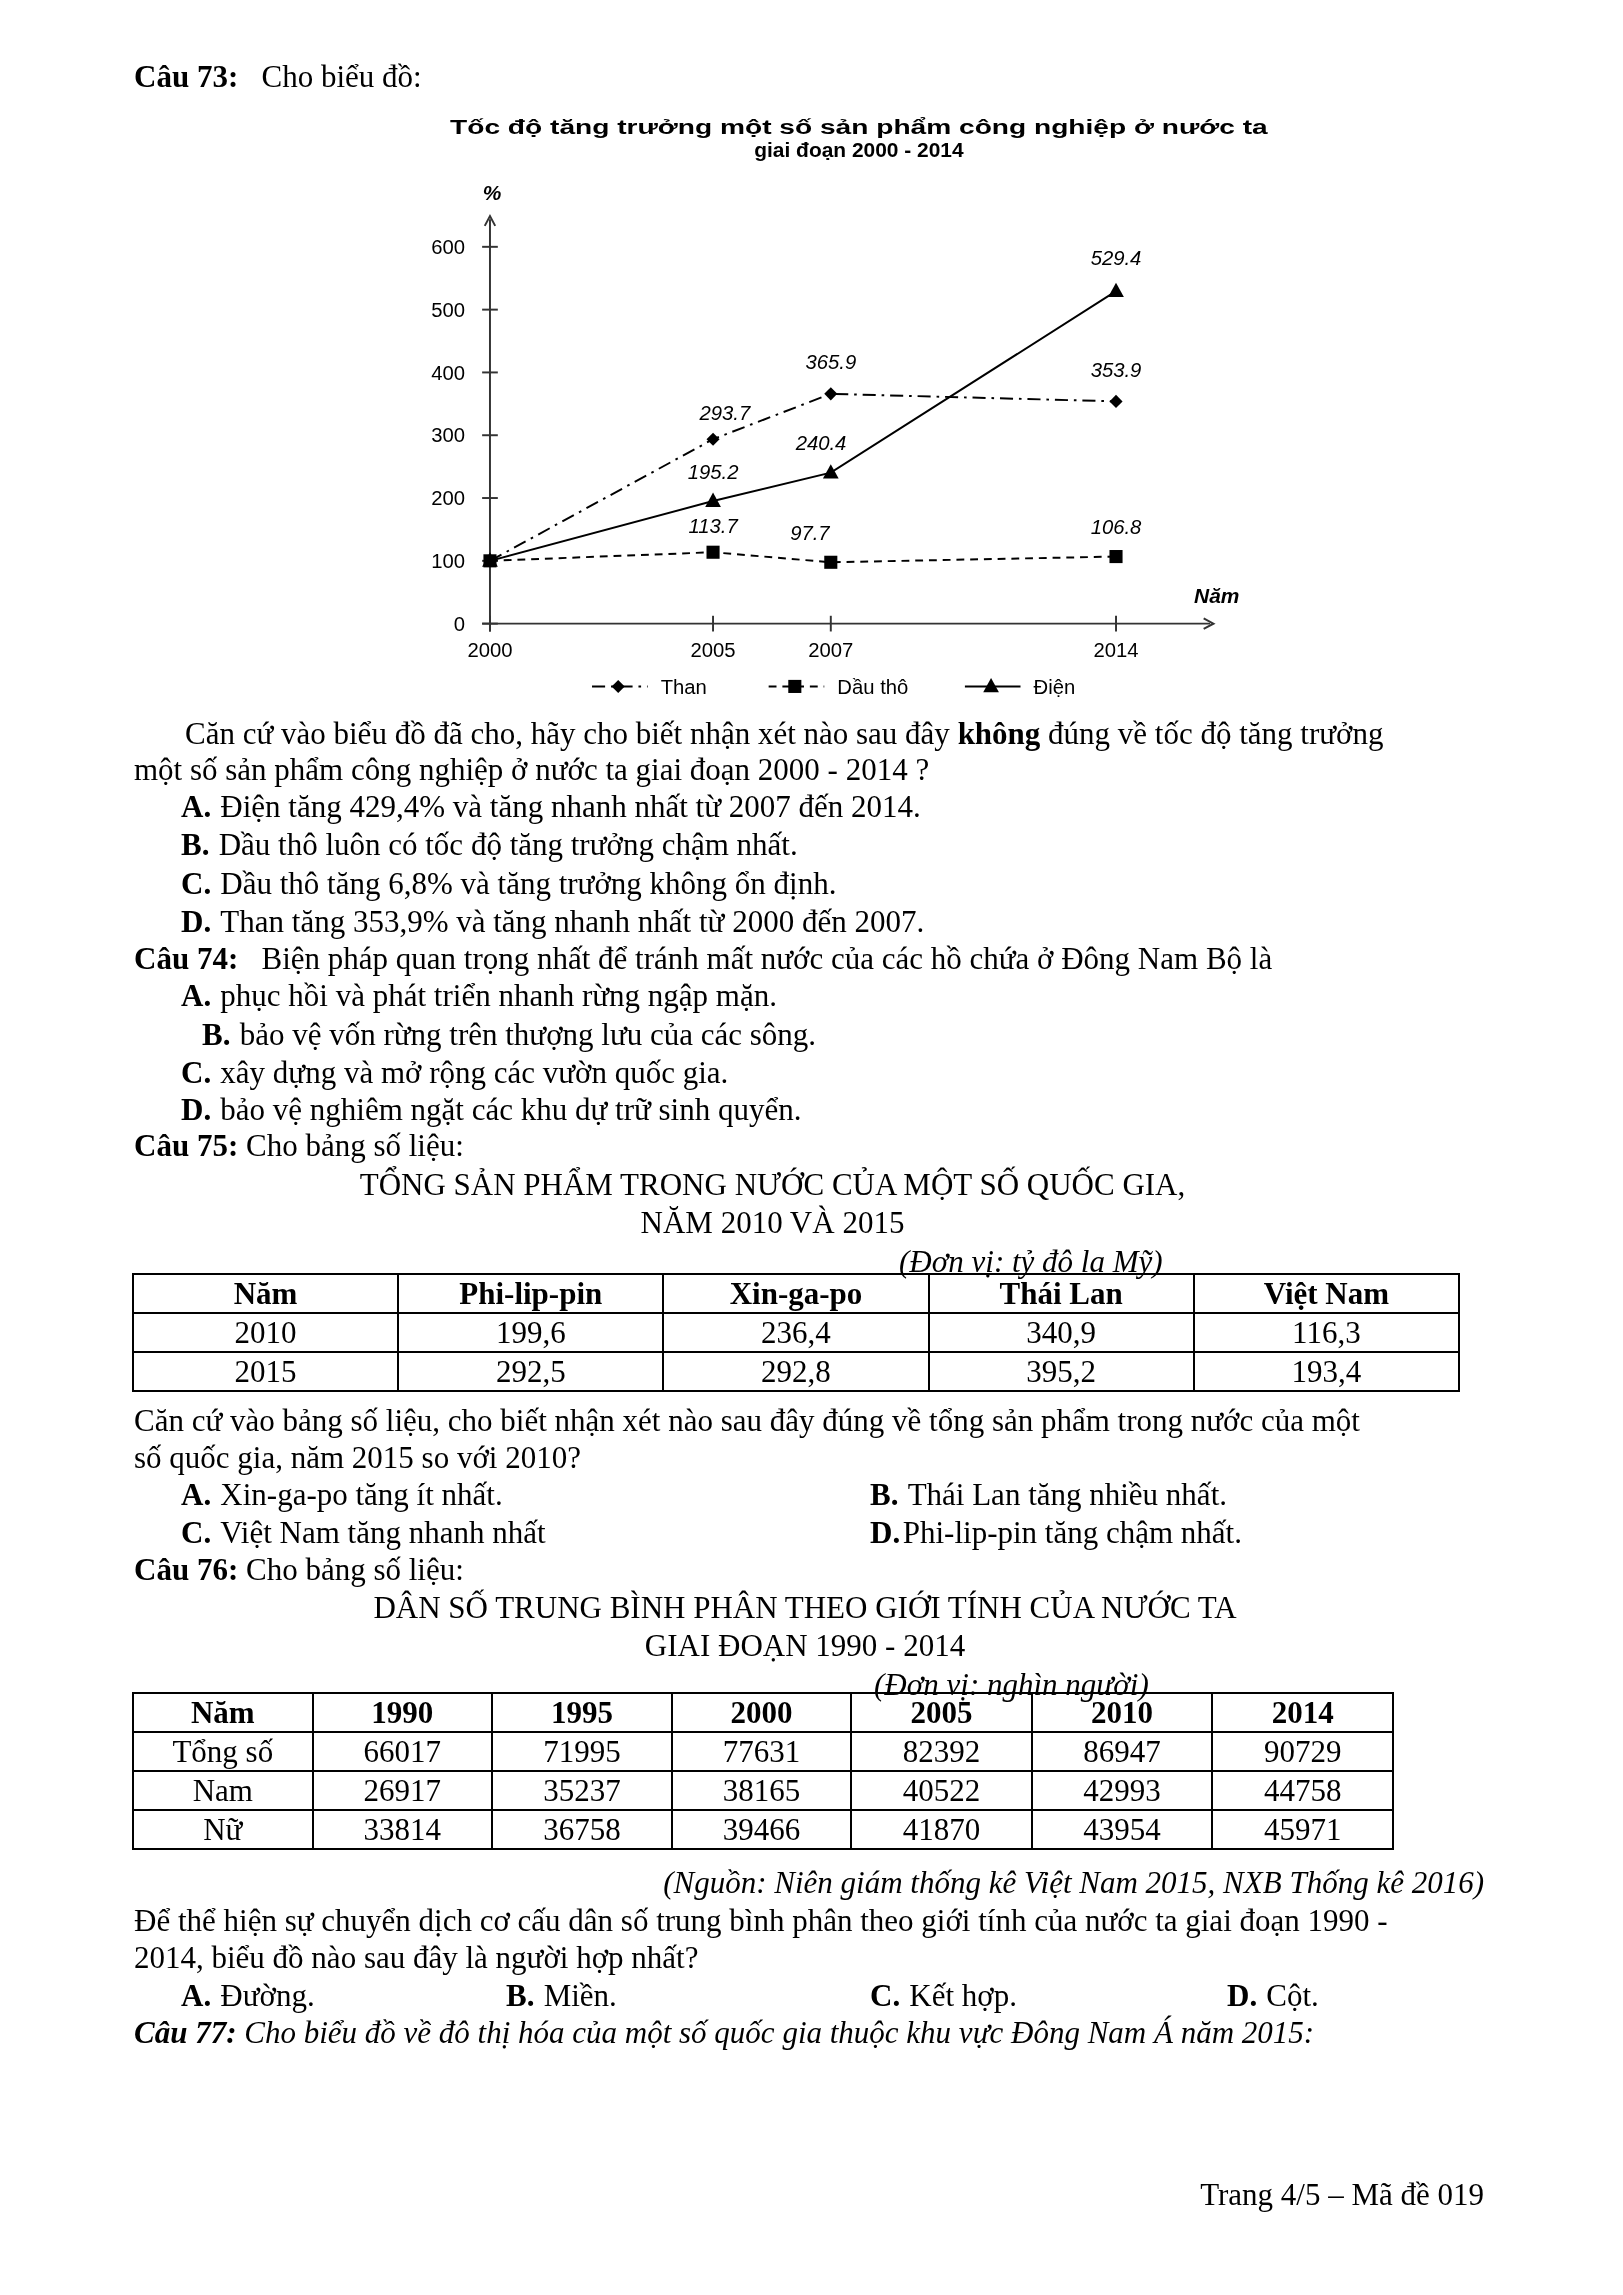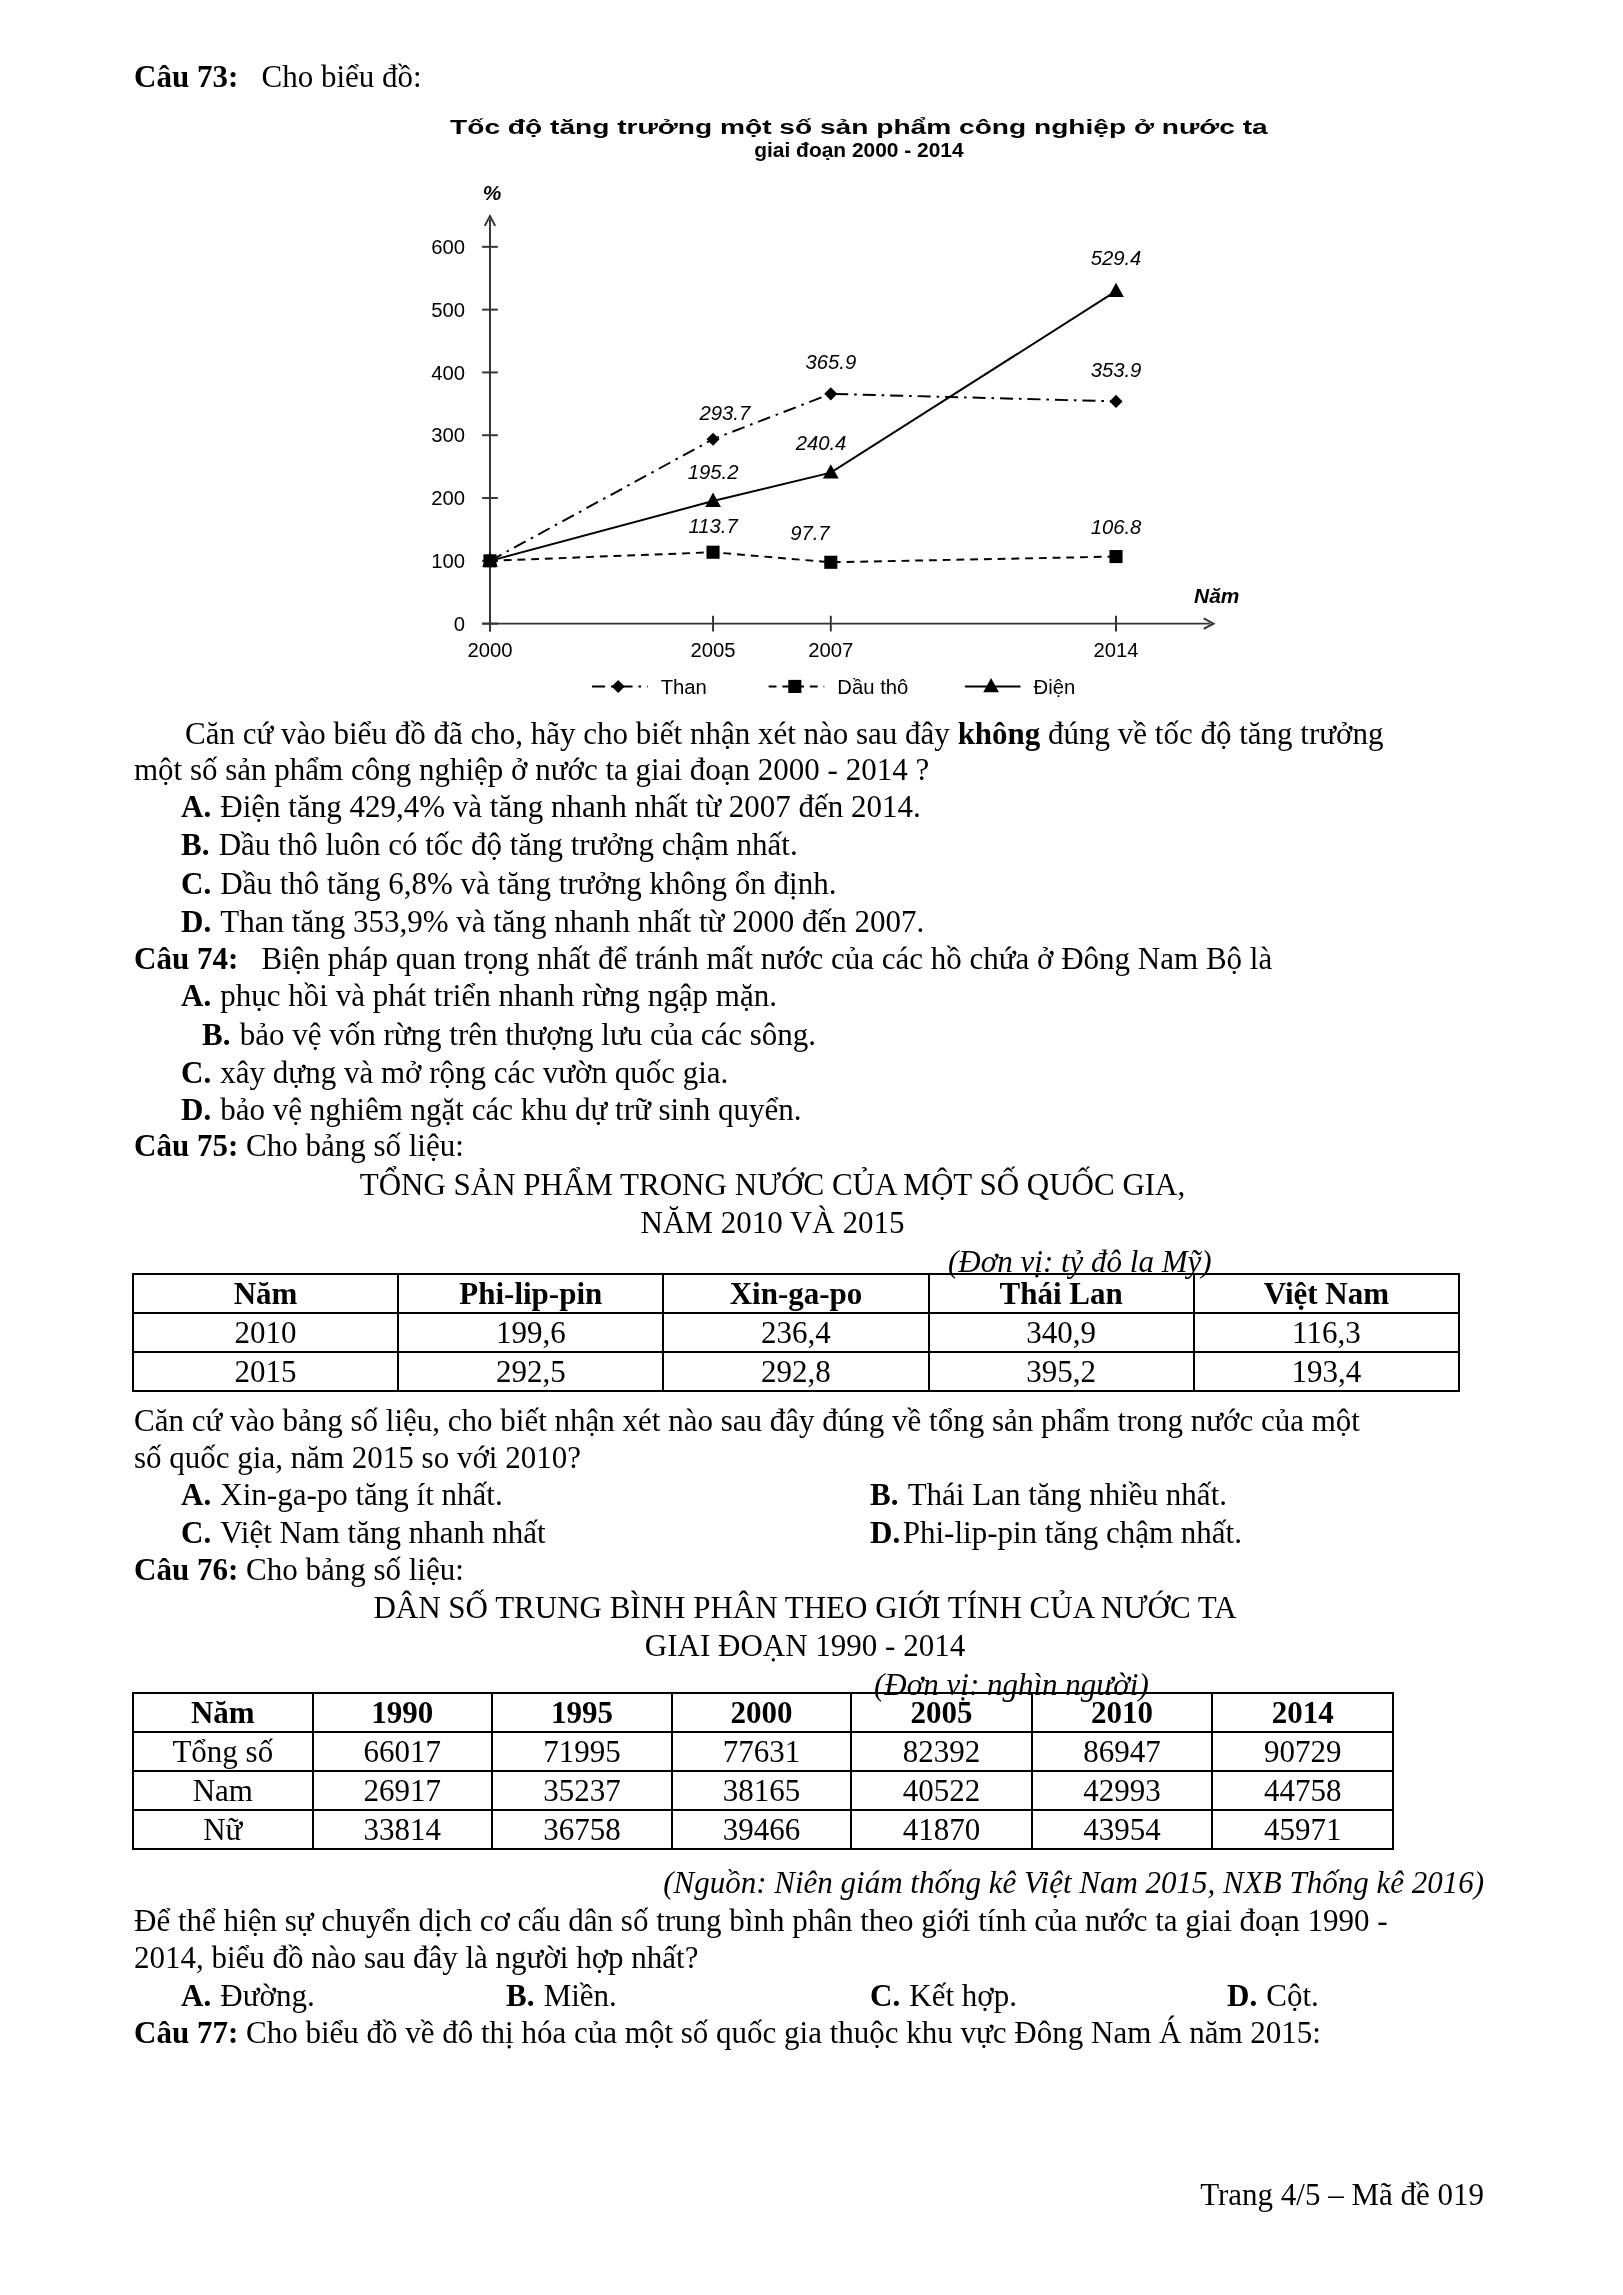--- a/index.html
+++ b/index.html
@@ -125,21 +125,21 @@
 <div class="ln opt" style="top:977px;"><span class="lbl">A.</span><span>phục hồi và phát triển nhanh rừng ngập mặn.</span></div>
 <div class="ln opt" style="top:1016px;margin-left:21px;"><span class="lbl">B.</span><span>bảo vệ vốn rừng trên thượng lưu của các sông.</span></div>
 <div class="ln opt" style="top:1054px;"><span class="lbl">C.</span><span>xây dựng và mở rộng các vườn quốc gia.</span></div>
 <div class="ln opt" style="top:1091px;"><span class="lbl">D.</span><span>bảo vệ nghiêm ngặt các khu dự trữ sinh quyển.</span></div>
 
 <div class="ln q" style="top:1127px;">
   <span class="b">Câu 75:</span>&nbsp;<span>Cho bảng số liệu:</span>
 </div>
 <div class="ln ctr" style="top:1166px; left:-39px;">TỔNG SẢN PHẨM TRONG NƯỚC CỦA MỘT SỐ QUỐC GIA,</div>
 <div class="ln ctr" style="top:1204px; left:-39px;">NĂM 2010 VÀ 2015</div>
-<div class="ln i" style="top:1243px; left:948px;">(Đơn vị: tỷ đô la Mỹ)</div>
+<div class="ln i" style="top:1243px; left:899px;">(Đơn vị: tỷ đô la Mỹ)</div>
 
 <table class="dt" id="t1" style="left:132px; top:1273px; width:1328px;">
   <colgroup>
       <col style="width:266px">
       <col style="width:266px">
       <col style="width:266px">
       <col style="width:266px">
       <col style="width:266px">
     </colgroup>
   <thead>
@@ -236,18 +236,18 @@
 </table>
 
 <div class="ln i" style="top:1864px; right:139px;">(Nguồn: Niên giám thống kê Việt Nam 2015, NXB Thống kê 2016)</div>
 <div class="ln q" style="top:1902px;">Để thể hiện sự chuyển dịch cơ cấu dân số trung bình phân theo giới tính của nước ta giai đoạn 1990 -</div>
 <div class="ln q" style="top:1939px;">2014, biểu đồ nào sau đây là người hợp nhất?</div>
 <div class="ln opt" style="top:1977px;"><span class="lbl">A.</span><span>Đường.</span></div>
 <div class="ln" style="top:1977px; left:506px;"><span class="lbl">B.</span><span>Miền.</span></div>
 <div class="ln" style="top:1977px; left:870px;"><span class="lbl">C.</span><span>Kết hợp.</span></div>
 <div class="ln" style="top:1977px; left:1227px;"><span class="lbl">D.</span><span>Cột.</span></div>
 
-<div class="ln q" style="top:2014px;">
+<div class="ln q" style="top:2014px;font-style:italic;">
   <span class="b">Câu 77:</span>&nbsp;<span>Cho biểu đồ về đô thị hóa của một số quốc gia thuộc khu vực Đông Nam Á năm 2015:</span>
 </div>
 
 <div class="ln" style="top:2176px; right:139px;">Trang 4/5 – Mã đề 019</div>
 
 
 </body></html>

